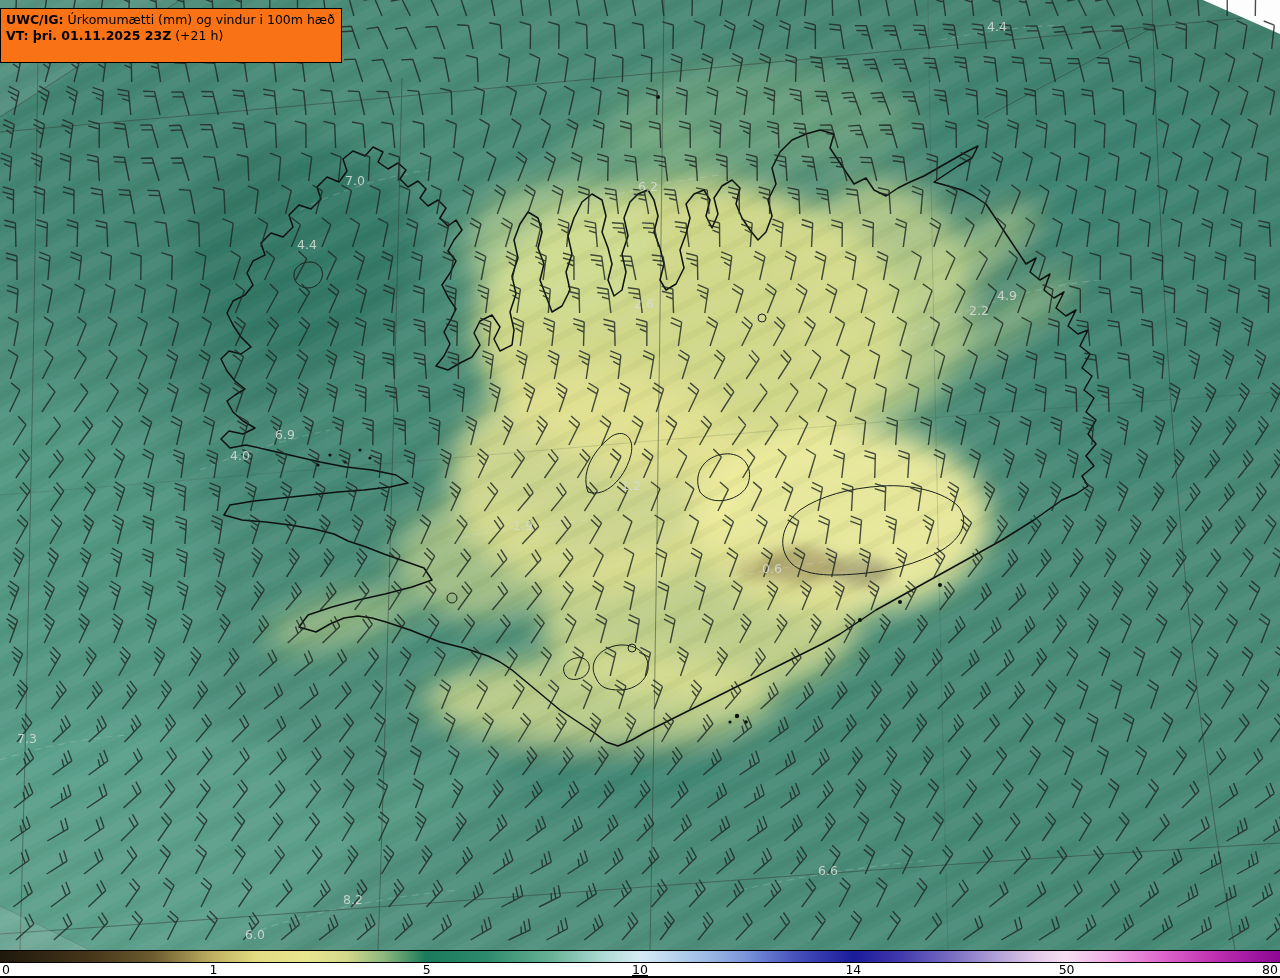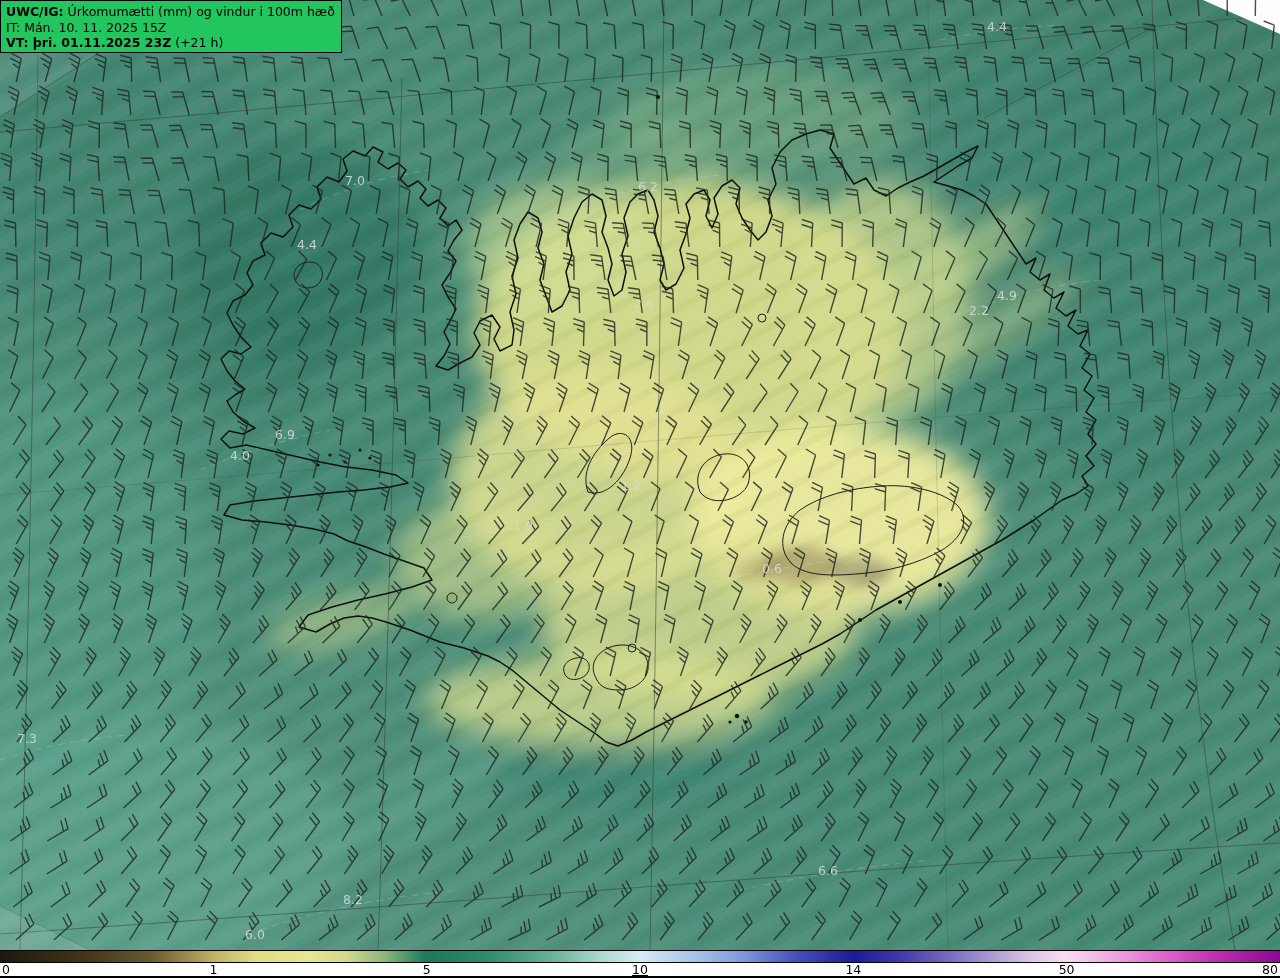--- a/index.html
+++ b/index.html
@@ -2,22 +2,22 @@
 <html><head>
 <meta charset="utf-8">
 <style>
   html,body{margin:0;padding:0;background:#000;}
   body{width:1280px;height:978px;position:relative;overflow:hidden;
        font-family:"DejaVu Sans","Liberation Sans",sans-serif;}
   #stage{position:absolute;inset:0;}
   svg#map{position:absolute;left:0;top:0;display:block;}
 
   
-  .info-box{position:absolute;left:0;top:0;background:#22c55e;border:1px solid #000;
-            padding:3px 6px 1px 5px;font-size:12.5px;line-height:15.5px;color:#000;
+  .info-box{position:absolute;left:0;top:8px;background:#f97316;border:1px solid #000;
+            padding:3px 6px 19px 5px;font-size:12.5px;line-height:15.5px;color:#000;
             white-space:nowrap;z-index:5;}
   .info-box b{font-weight:bold;}
 
   
   .colorbar{position:absolute;left:0;top:950px;width:1280px;height:28px;z-index:4;
             border-bottom:2px solid #000;box-sizing:border-box;background:#fff;}
   .cb-band{position:absolute;left:0;top:0;width:100%;height:13px;
            border-top:1px solid #000;border-bottom:1px solid #000;box-sizing:border-box;}
   .cb-ticks{position:absolute;left:0;top:13px;width:100%;height:13px;background:#fff;}
   .cb-ticks span{position:absolute;top:0;font-size:12.5px;line-height:13px;color:#000;}
@@ -178,21 +178,20 @@
     <text class="contour-label" x="772" y="573" opacity="0.55">0.6</text>
     <text class="contour-label" x="27" y="743">7.3</text>
     <text class="contour-label" x="828" y="875">6.6</text>
     <text class="contour-label" x="353" y="904">8.2</text>
     <text class="contour-label" x="255" y="939">6.0</text>
   </g>
 </svg>
 
 <div class="info-box">
   <div><b>UWC/IG:</b><span> Úrkomumætti (mm) og vindur i 100m hæð</span></div>
-  <div>IT: Mán. 10. 11. 2025 15Z</div>
   <div><b>VT: þri. 01.11.2025 23Z</b><span> (+21 h)</span></div>
 </div>
 
 <div class="colorbar">
   <div class="cb-band" style="background: linear-gradient(90deg, rgb(31, 24, 13) 0%, rgb(69, 54, 25) 7%, rgb(109, 92, 48) 12%, rgb(192, 177, 99) 16.7%, rgb(226, 220, 130) 20%, rgb(233, 230, 145) 24%, rgb(211, 217, 139) 27%, rgb(141, 184, 126) 30%, rgb(26, 122, 91) 33.3%, rgb(46, 138, 108) 38%, rgb(103, 177, 149) 43%, rgb(171, 217, 210) 47%, rgb(214, 235, 244) 50%, rgb(169, 199, 234) 54%, rgb(126, 153, 219) 58%, rgb(72, 83, 189) 62%, rgb(27, 27, 155) 66.7%, rgb(61, 53, 171) 70%, rgb(116, 104, 192) 74%, rgb(179, 163, 216) 78%, rgb(228, 201, 232) 81%, rgb(247, 220, 241) 83.3%, rgb(240, 165, 224) 87%, rgb(222, 100, 204) 91%, rgb(189, 47, 176) 95%, rgb(140, 7, 148) 100%);"></div>
   <div class="cb-ticks">
     <span class="t0">0</span>
     <span class="t1">1</span>
     <span class="t2">5</span>
     <span class="t3">10</span>

